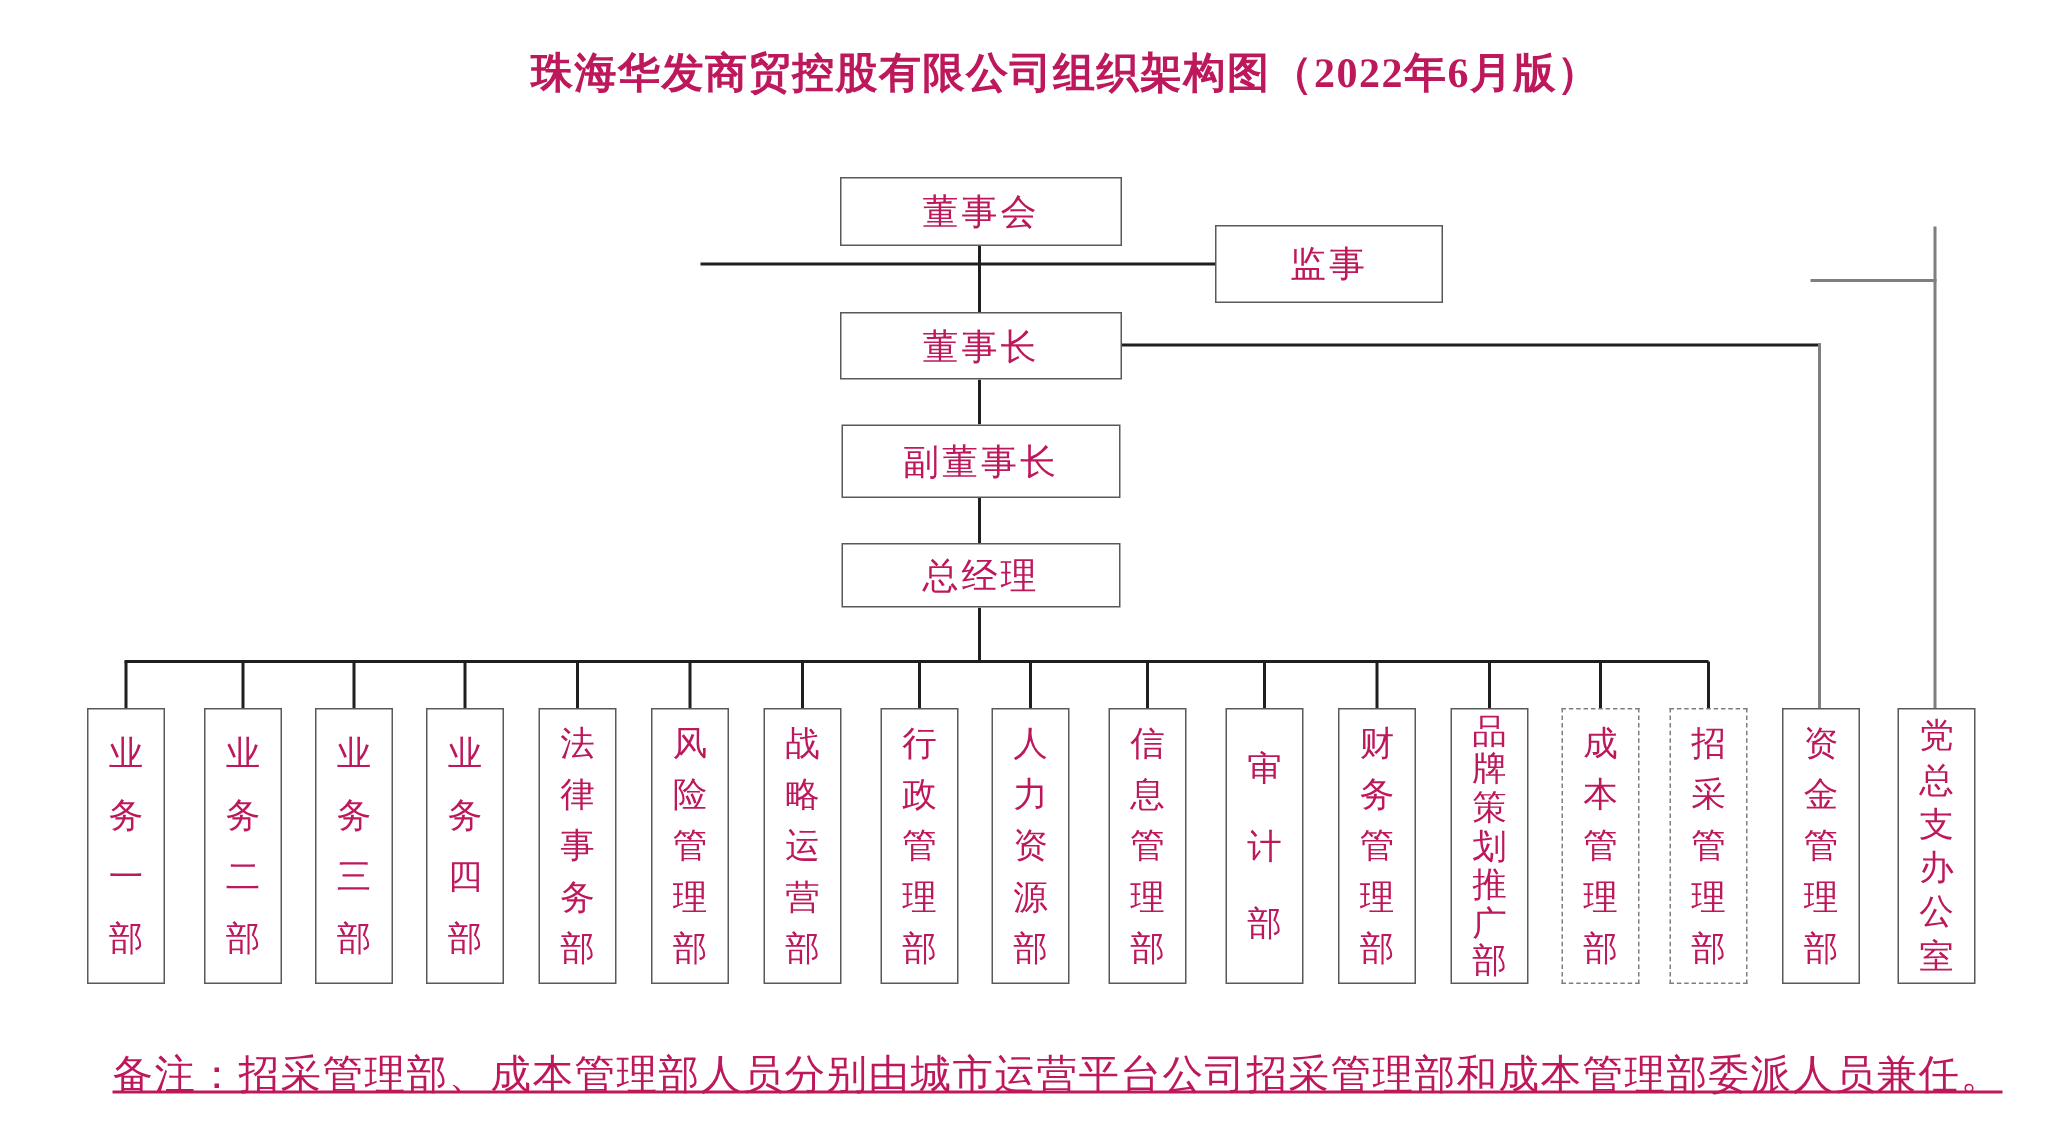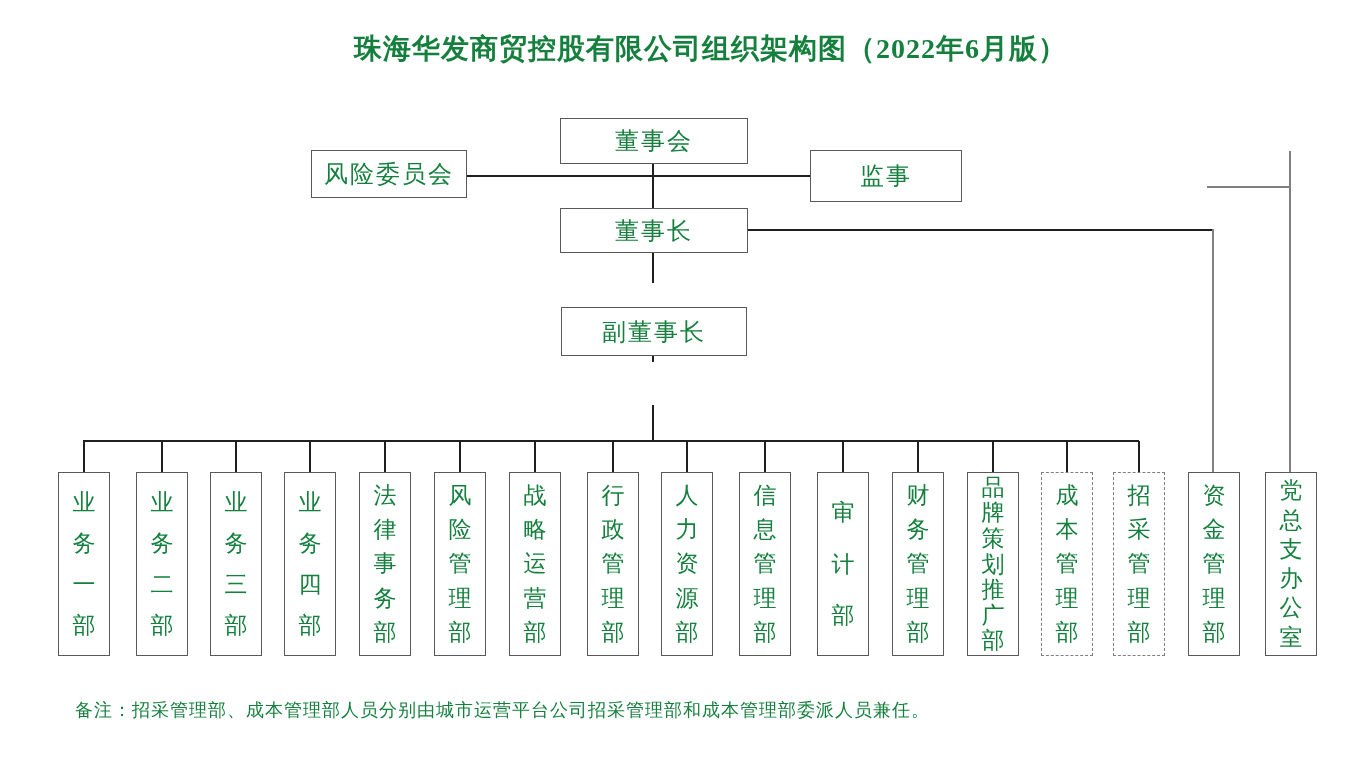--- a/index.html
+++ b/index.html
@@ -1,18 +1,18 @@
 <!DOCTYPE html>
 <html><head>
 <meta charset="utf-8">
 <style>
   html,body{margin:0;padding:0;background:#fff;}
   .canvas{
     position:relative;width:1365px;height:765px;background:#ffffff;
-    font-family:"Liberation Serif","DejaVu Serif",serif;color:#15803d;overflow:hidden;
+    font-family:"Liberation Serif","DejaVu Serif",serif;color:#be185d;overflow:hidden;
   }
   .title{
     position:absolute;top:30px;left:28px;width:1365px;text-align:center;
     font-size:28px;font-weight:bold;letter-spacing:1px;
   }
   .hbox{
     position:absolute;display:flex;align-items:center;justify-content:center;
     border:1.5px solid #595959;background:#fff;font-size:24px;letter-spacing:2px;
     box-sizing:border-box;
   }
@@ -20,22 +20,23 @@
     position:absolute;top:472px;width:52px;height:184px;box-sizing:border-box;
     border:1.5px solid #595959;background:#fff;display:flex;flex-direction:column;
     justify-content:space-evenly;align-items:center;font-size:23px;line-height:1;
   }
   .dept.dashed{border:1.5px dashed #7f7f7f;}
   .line{position:absolute;background:#1f1f1f;}
   .line.gray{background:#7f7f7f;}
   .hline{height:2px;}
   .vline{width:2px;}
   .note{
-    position:absolute;top:698px;left:75px;font-size:18px;letter-spacing:1px;
+    position:absolute;top:698px;left:75px;font-size:27px;letter-spacing:1px;
     white-space:nowrap;
+    text-decoration:underline;
   }
 </style>
 </head>
 <body>
 
 <div class="canvas">
 
   <div class="title">珠海华发商贸控股有限公司组织架构图（2022年6月版）</div>
 
   <div class="line vline" style="left:652px;top:148px;height:60px;"></div>
@@ -61,31 +62,31 @@
   <div class="line vline" style="left:764px;top:441px;height:31px;"></div>
   <div class="line vline" style="left:842px;top:441px;height:31px;"></div>
   <div class="line vline" style="left:917px;top:441px;height:31px;"></div>
   <div class="line vline" style="left:992px;top:441px;height:31px;"></div>
   <div class="line vline" style="left:1066px;top:441px;height:31px;"></div>
   <div class="line vline" style="left:1138px;top:441px;height:31px;"></div>
 
   <div class="hbox" style="left:560px;top:102px;width:188px;height:46px;margin-top:16px;">
     <span>董事会</span>
   </div>
-  <div class="hbox" style="left:311px;top:150px;width:156px;height:48px;">
-    <span>风险委员会</span>
-  </div>
   <div class="hbox" style="left:560px;top:208px;width:188px;height:45px;">
     <span>董事长</span>
   </div>
   <div class="hbox" style="left:810px;top:150px;width:152px;height:52px;">
     <span>监事</span>
   </div>
-  <div class="hbox" style="left:561px;top:283px;width:186px;height:49px;margin-top:24px;">
+  <div class="hbox" style="left:561px;top:283px;width:186px;height:49px;">
     <span>副董事长</span>
+  </div>
+  <div class="hbox" style="left:561px;top:362px;width:186px;height:43px;">
+    <span>总经理</span>
   </div>
 
   <div class="dept vlabel" style="left:58px;">
       <span>业</span>
       <span>务</span>
       <span>一</span>
       <span>部</span>
     </div>
   <div class="dept vlabel" style="left:136px;">
       <span>业</span>

